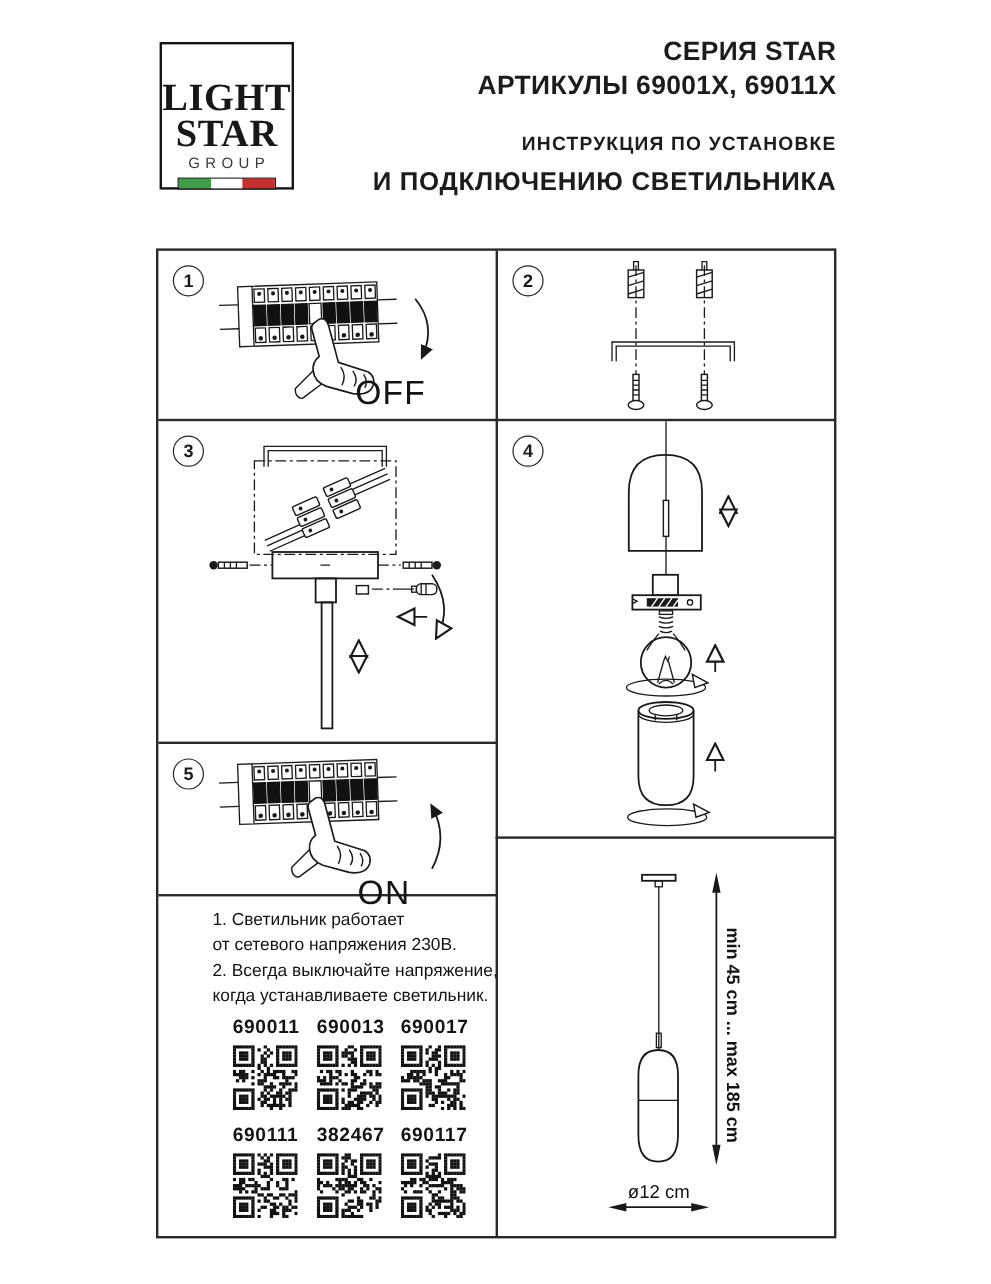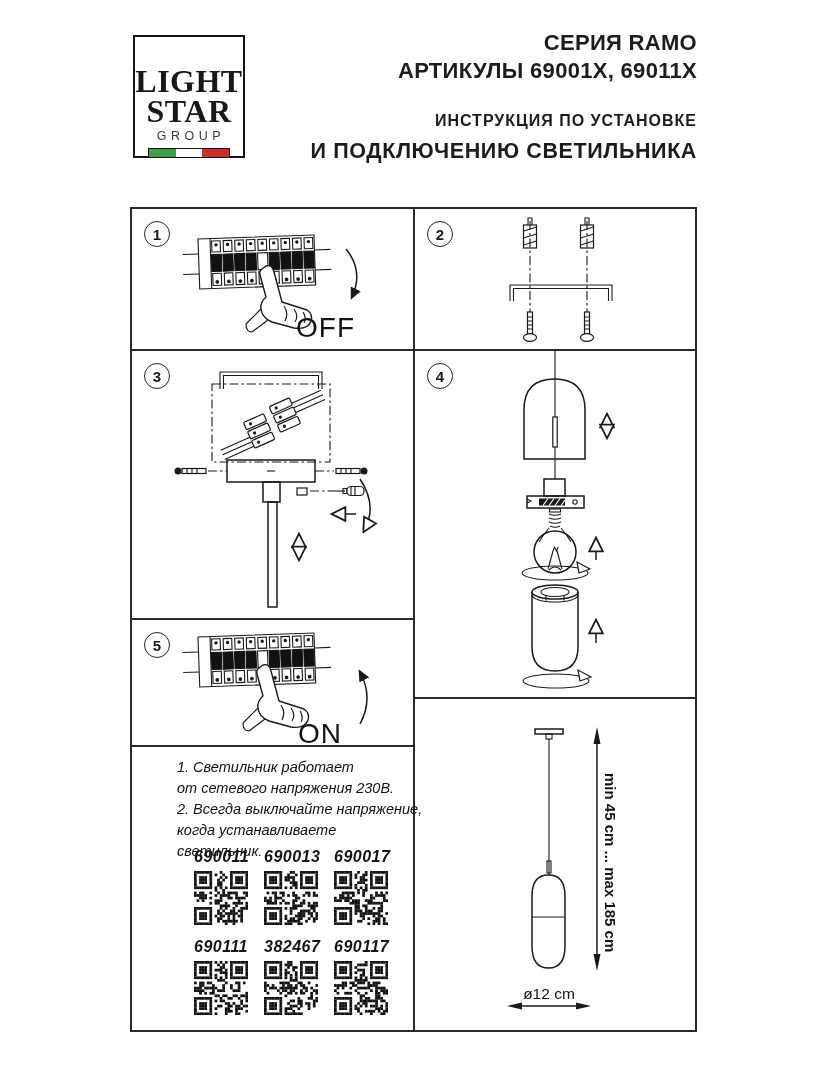--- a/index.html
+++ b/index.html
@@ -71,21 +71,21 @@
     <div class="logo-word">LIGHT</div>
     <div class="logo-word">STAR</div>
     <div class="logo-group">GROUP</div>
     <div class="flag">
       <span style="background: rgb(63, 156, 73);"></span>
       <span style="background: rgb(255, 255, 255);"></span>
       <span style="background: rgb(196, 48, 46);"></span>
     </div>
   </div>
 
-  <div class="tline t-series">СЕРИЯ RAMO</div>
+  <div class="tline t-series">СЕРИЯ STAR</div>
   <div class="tline t-articles">АРТИКУЛЫ 69001X, 69011X</div>
   <div class="tline t-main1">ИНСТРУКЦИЯ ПО УСТАНОВКЕ</div>
   <div class="tline t-main2">И ПОДКЛЮЧЕНИЮ СВЕТИЛЬНИКА</div>
 
   <div class="grid">
     <div class="gl" style="left:281px;top:0;width:2px;height:100%;"></div>
     <div class="gl" style="left:0;top:140px;width:100%;height:2px;"></div>
     <div class="gl" style="left:0;top:409px;width:283px;height:2px;"></div>
     <div class="gl" style="left:0;top:536px;width:283px;height:2px;"></div>
     <div class="gl" style="left:281px;top:488px;width:282px;height:2px;"></div>
@@ -324,24 +324,24 @@
             <rect x="105.24444444444444" y="16" width="9.955555555555556" height="17" fill="#111" stroke="#111"></rect>
             <rect fill="none" stroke="#1a1a1a" stroke-width="1.1" x="105.94444444444444" y="35" width="8.555555555555555" height="12"></rect>
             <circle cx="110.22222222222221" cy="43.5" r="1.9" fill="#1a1a1a"></circle>
           </g>
         <g transform="translate(131,45)">
             <path d="M0,0 L-4,3 Q-7,5 -6,9 L0,31 Q-6,36 -5,43 Q-4,52 6,56 L28,62 Q42,64 45,55 Q47,48 41,44 L16,36 L8,6 Q6,-2 0,0 Z" fill="#fff" stroke="#1a1a1a" stroke-width="1.4" stroke-linejoin="round"></path>
             <path d="M18,40 q5,7 1,15 M28,43 q5,7 1,13 M37,46 q4,6 1,11 M-5,43 L-20,58 M-14,66 L2,54 M-20,58 Q-20,66 -14,66" fill="none" stroke="#1a1a1a" stroke-width="1.2"></path>
           </g>
         <path class="ln" d="M228,104 Q242,78 228,52" marker-end="url(#aF)"></path>
       </svg>
-      <div class="cap" style="left:166px;top:98px;">ON</div>
+      <div class="cap" style="left:166px;top:108px;">ON</div>
     </div>
 
-    <div class="cell" style="left:0;top:538px;width:293px;height:283px;font-style:italic;">
+    <div class="cell" style="left:0;top:538px;width:293px;height:283px;">
       <div class="notes">
         <div>1. Светильник работает</div>
         <div>от сетевого напряжения 230В.</div>
         <div>2. Всегда выключайте напряжение,</div>
         <div>когда устанавливаете светильник.</div>
       </div>
       <div class="qr-grid">
         <div class="qr-item">
           <div class="qr-label">690011</div>
           <div class="qr-box"><svg width="54" height="54" viewBox="0 0 54 54">

